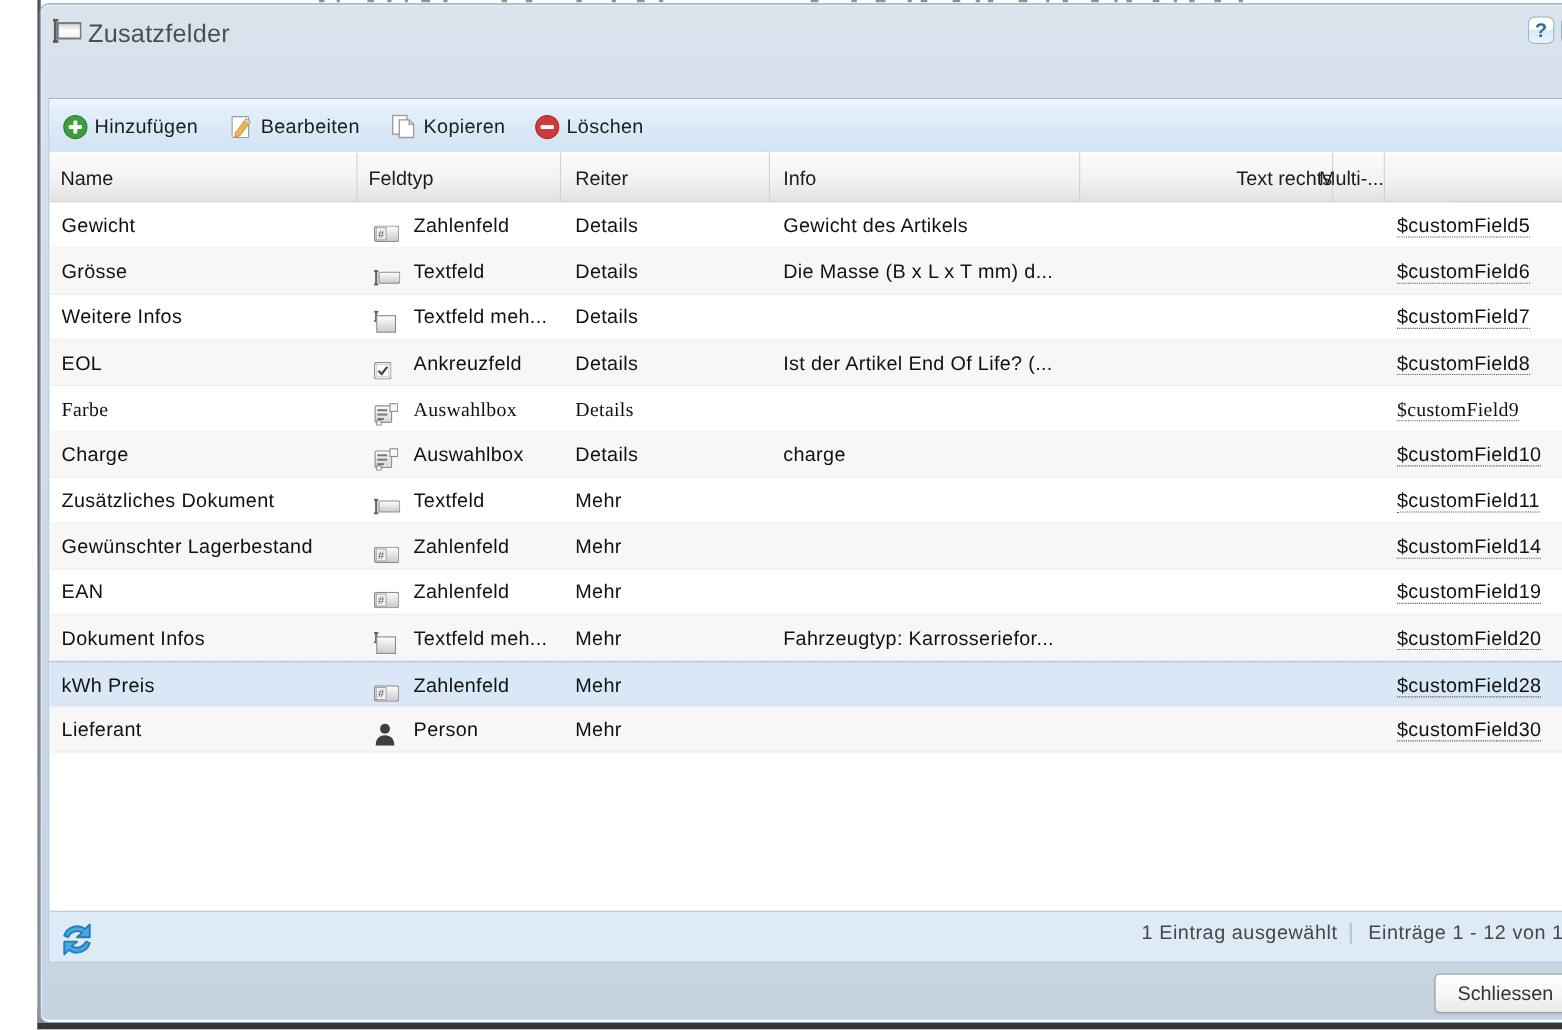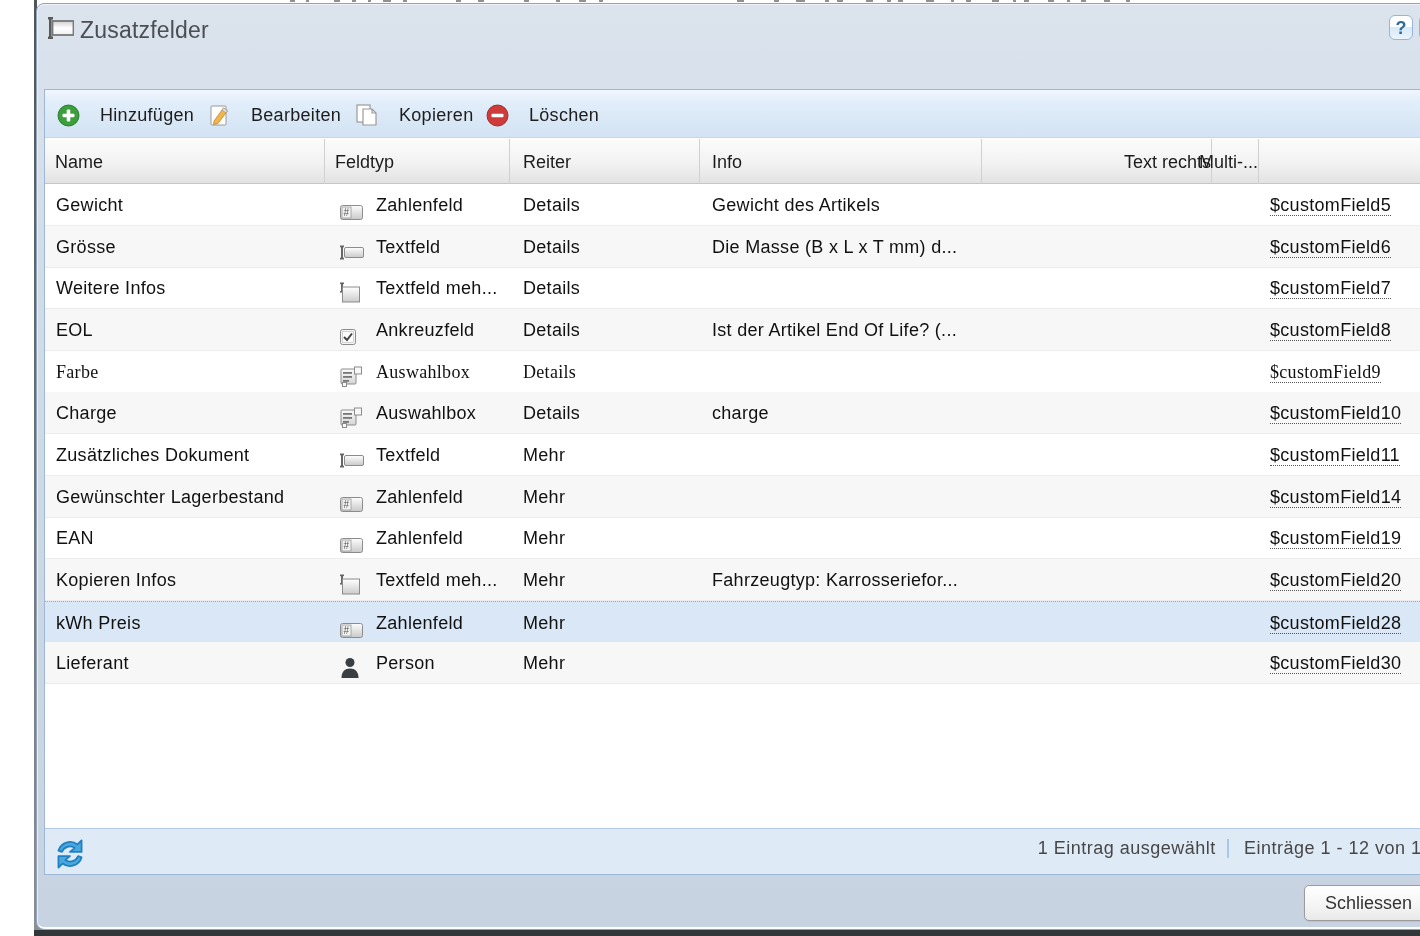--- a/index.html
+++ b/index.html
@@ -31,21 +31,21 @@
 .tab { position:absolute; top:2px; height:36px; border:1px solid #8db2da; border-bottom:none;
   border-radius:6px 6px 0 0; background:linear-gradient(#f7fafd 0%, #e3eef9 45%, #cbdff2 100%);
   color:#3a6fa9; font-weight:bold; font-size:19px; letter-spacing:0.6px; text-align:center; line-height:32px; }
 .tab.active { top:0px; height:40px; line-height:38px; background:linear-gradient(#ffffff 0%, #fdfefe 55%, #e2edf8 100%);
   color:#123a63; border-color:#7ea6d2; }
 
 #panel { position:absolute; left:7px; top:85px; width:1401px; height:786px;
   border:1px solid #9cb8d6; background:#ffffff; }
 #toolbar { position:absolute; left:0; top:0; width:1399px; height:48px;
   background:linear-gradient(#f0f6fc 0%, #e2eefa 25%, #d8e7f6 70%, #d5e4f4 100%); border-bottom:1px solid #c2d6ec; }
-.tbtn { position:absolute; top:2px; height:46px; display:flex; align-items:center; gap:20px;
+.tbtn { position:absolute; top:2px; height:46px; display:flex; align-items:center; gap:6px;
   font-size:18px; color:#1d1d1d; letter-spacing:0.3px; }
 
 #ghead { position:absolute; left:0; top:49px; width:1399px; height:45px;
   background:linear-gradient(#fcfcfc 0%, #f2f2f2 55%, #e2e2e2 100%); border-bottom:1px solid #c6c6c6; }
 .hcell { position:absolute; top:0; height:56px; border-right:1px solid #d0d0d0;
   font-size:18px; color:#1c1c1c; line-height:47px; padding-left:10px; }
 
 #rows { position:absolute; left:0; top:94px; width:1276px; height:644px; background:#ffffff; }
 #scrolltrack { position:absolute; left:1391px; top:95px; width:8px; height:643px; background:#dde9f6; }
 .row { position:absolute; left:0; width:1391px; height:42px; border-bottom:1px solid #ececec; font-size:18px; color:#111; letter-spacing:0.3px; }
@@ -338,21 +338,21 @@
                     <stop offset="1" stop-color="#c9c9c9"></stop>
                   </linearGradient>
                 </defs>
               </svg></div>
     <div class="cell c-type">Zahlenfeld</div>
     <div class="cell c-reiter">Mehr</div>
     <div class="cell c-info"></div>
     <div class="cell c-var"><span class="varlink">$customField19</span></div>
   </div>
           <div class="row alt" style="top:374.84999999999997px;">
-    <div class="cell c-name">Kopieren Infos</div>
+    <div class="cell c-name">Dokument Infos</div>
     <div class="cell c-ticon"><svg width="20" height="21" viewBox="0 0 20 21">
                 <rect x="1" y="1" width="2" height="9" fill="#666"></rect>
                 <rect x="0" y="0.5" width="4" height="1.6" fill="#666"></rect>
                 <rect x="0" y="9" width="4" height="1.6" fill="#666"></rect>
                 <rect x="2.5" y="5" width="17" height="15" fill="url(#g3)" stroke="#8c8c8c"></rect>
                 <defs>
                   <linearGradient id="g3" x2="0" y2="1">
                     <stop offset="0" stop-color="#ffffff"></stop>
                     <stop offset="1" stop-color="#cccccc"></stop>
                   </linearGradient>

